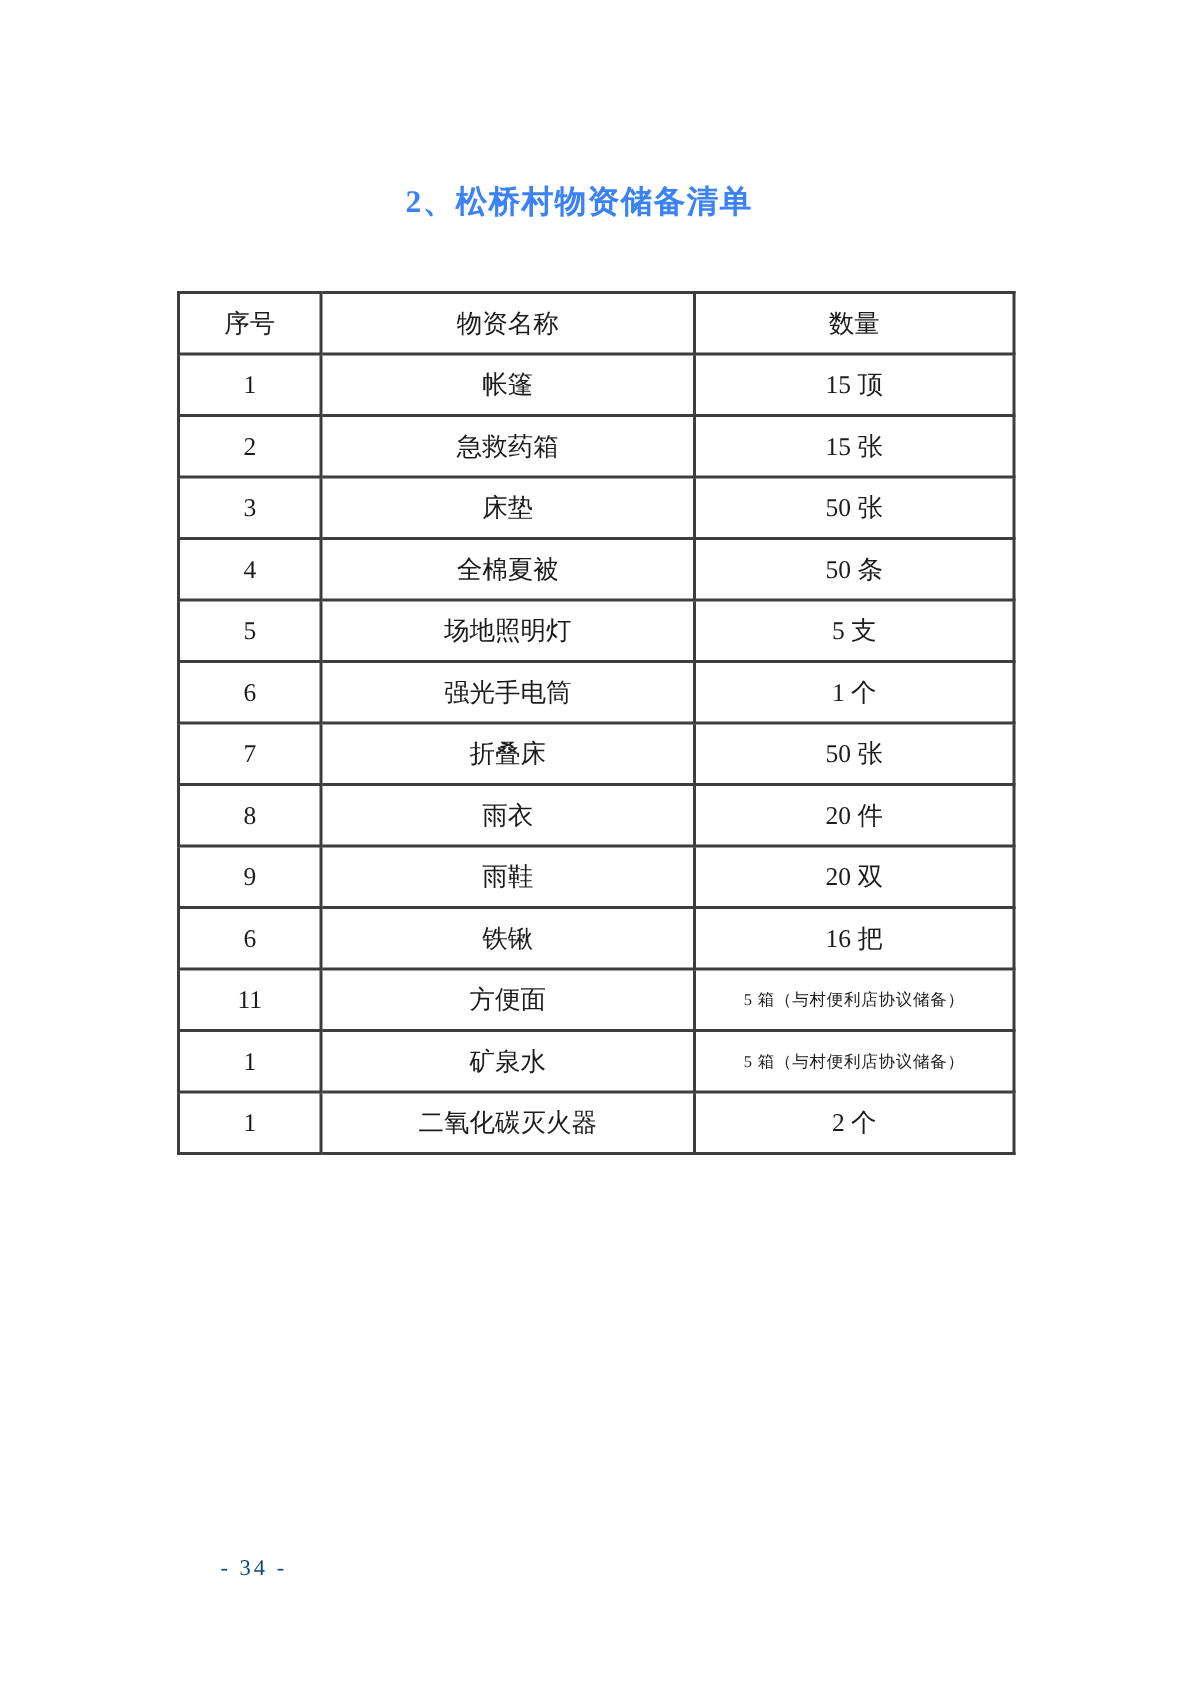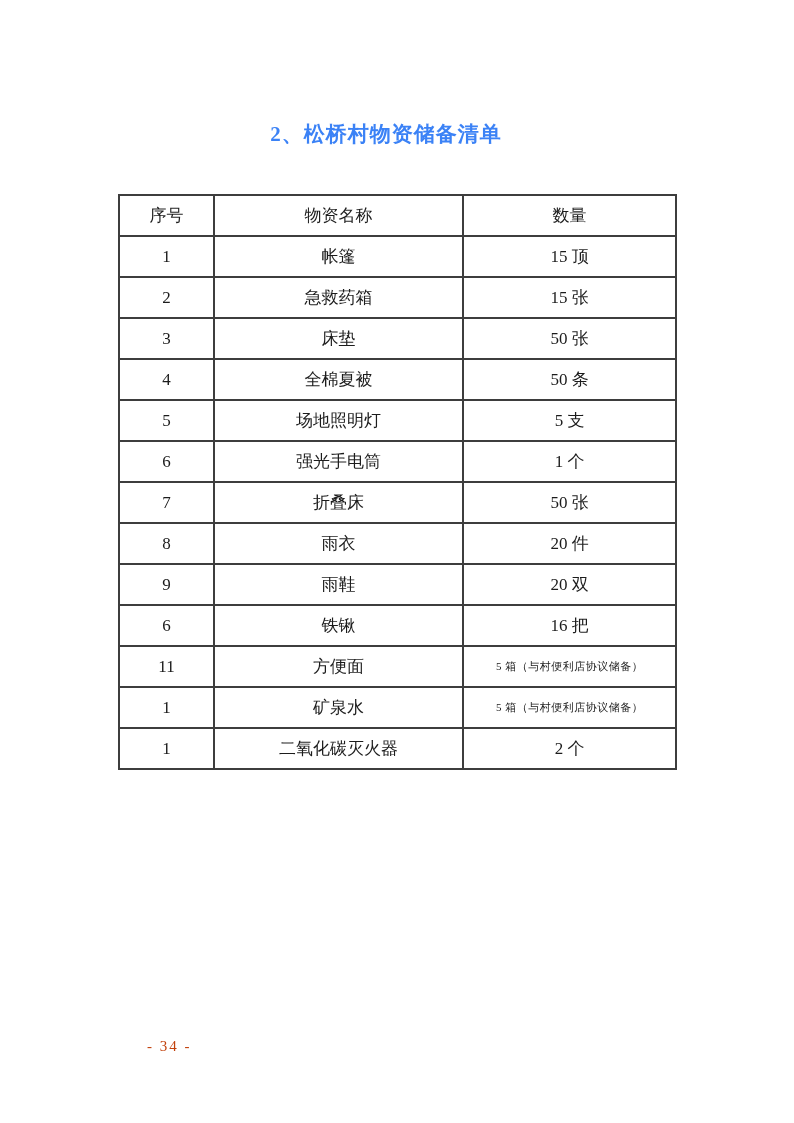--- a/index.html
+++ b/index.html
@@ -53,21 +53,21 @@
   table.supplies td.qty-small {
     font-size: 11px;
     letter-spacing: 0.5px;
   }
   .page-number {
     position: absolute;
     left: 147px;
     top: 1038px;
     font-size: 15px;
     letter-spacing: 2px;
-    color: #c2410c;
+    color: #0c4a6e;
   }
 </style>
 </head>
 <body>
 
 <div class="page-title">2、松桥村物资储备清单</div>
 
 <table class="supplies">
   <colgroup>
     <col class="c-serial">

